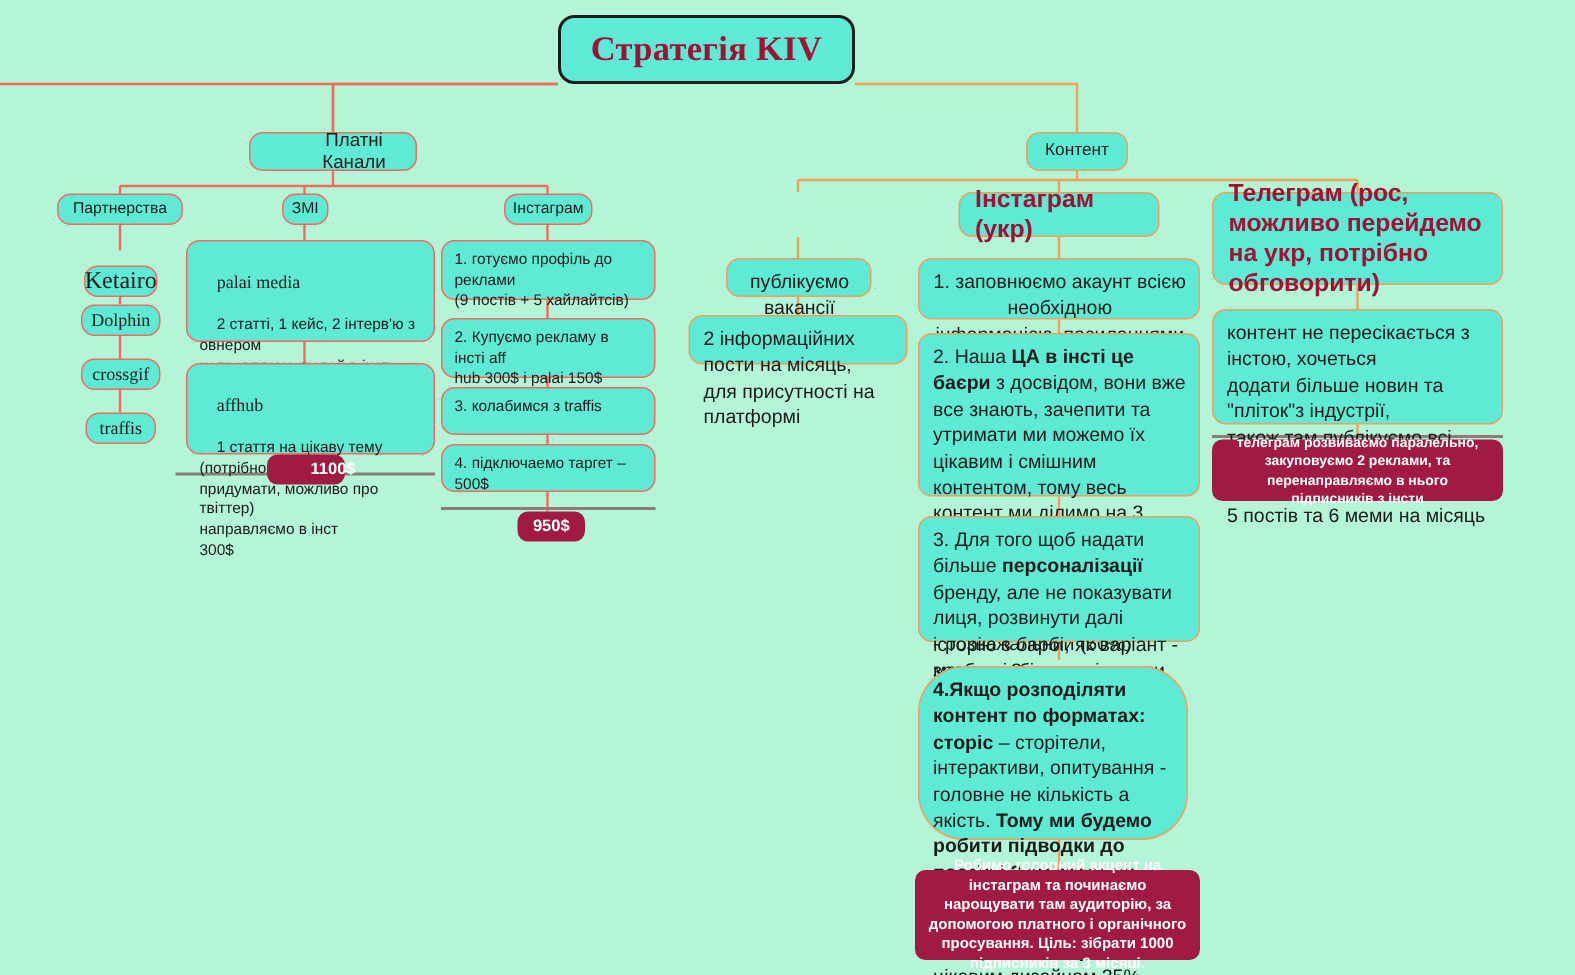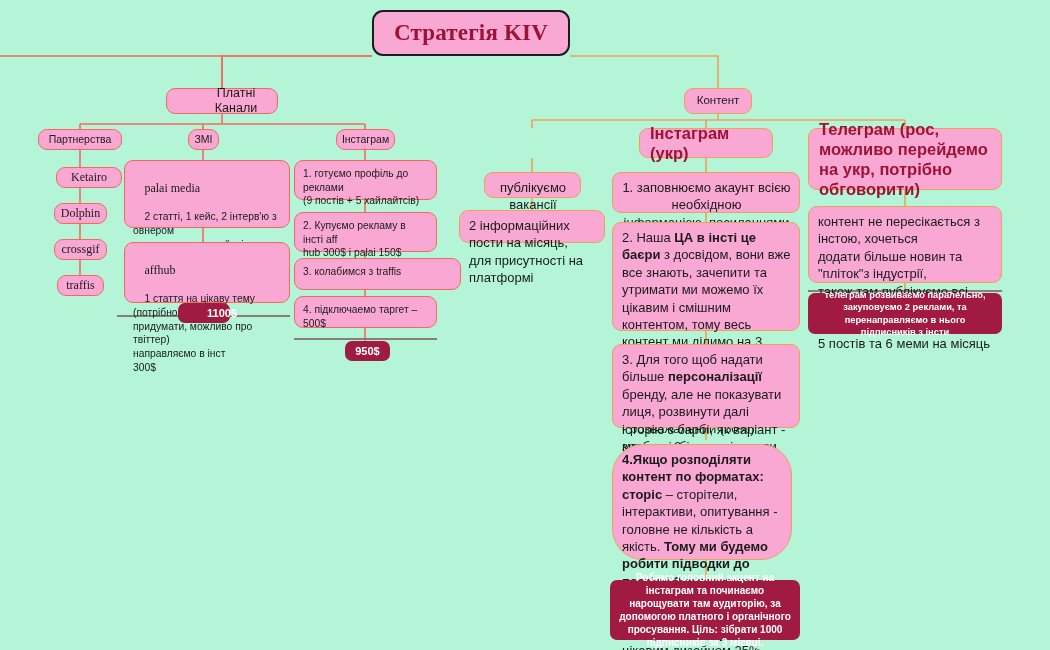--- a/index.html
+++ b/index.html
@@ -25,21 +25,21 @@
     position: absolute;
     left: 0;
     top: 0;
     width: 1050px;
     height: 650px;
     pointer-events: none;
   }
   .node {
     position: absolute;
     box-sizing: border-box;
-    background: #f9a8d4;
+    background: #5eead4;
     border-radius: 9px;
     white-space: pre-wrap;
   }
 
   
   .root {
     left: 372px;
     top: 10px;
     width: 198px;
     height: 46px;
@@ -164,21 +164,21 @@
   </svg>
 
   <div class="node root">Стратегія KIV</div>
 
   <div class="node red-box cap" style="left:166px;top:88px;width:112px;height:26px;padding-left:28px;">Платні Канали</div>
 
   <div class="node red-box cap cap-sm" style="left:38px;top:129px;width:84px;height:21px;">Партнерства</div>
   <div class="node red-box cap cap-sm" style="left:188px;top:129px;width:31px;height:21px;">ЗМІ</div>
   <div class="node red-box cap cap-sm" style="left:336px;top:129px;width:59px;height:21px;">Інстаграм</div>
 
-  <div class="node red-box cap" style="left:56px;top:167px;width:66px;height:21px;font-family:'Liberation Serif',serif;font-size:12px;">Ketairo</div>
+  <div class="node red-box cap" style="left:56px;top:177px;width:49px;height:21px;font-family:'Liberation Serif',serif;font-size:16px;">Ketairo</div>
   <div class="node red-box cap" style="left:54px;top:203px;width:53px;height:21px;font-family:'Liberation Serif',serif;font-size:12px;">Dolphin</div>
   <div class="node red-box cap" style="left:54px;top:239px;width:53px;height:21px;font-family:'Liberation Serif',serif;font-size:12px;">crossgif</div>
   <div class="node red-box cap" style="left:57px;top:275px;width:47px;height:21px;font-family:'Liberation Serif',serif;font-size:12px;">traffis</div>
 
   <div class="node red-box body-box" style="left:124px;top:160px;width:166px;height:68px;">
     <span class="serif-head">palai media</span><br>
     <span>2 статті, 1 кейс, 2 інтерв'ю з овнером
 направляємо людей в інст
 + анонси в всіх соцмережах
 800$</span>
@@ -189,21 +189,21 @@
 придумати, можливо про твіттер)
 направляємо в інст
 300$</span>
   </div>
   <div class="pill pill-sm" style="left:178px;top:303px;width:51px;height:20px;padding-left:44px;">1100$</div>
 
   <div class="node red-box body-box" style="left:294px;top:160px;width:143px;height:40px;">1. готуємо профіль до реклами
 (9 постів + 5 хайлайтсів)</div>
   <div class="node red-box body-box" style="left:294px;top:212px;width:143px;height:40px;">2. Купуємо рекламу в інсті aff
 hub 300$ і palai 150$</div>
-  <div class="node red-box body-box" style="left:294px;top:258px;width:167px;height:32px;">3. колабимся з traffis</div>
+  <div class="node red-box body-box" style="left:294px;top:258px;width:143px;height:32px;">3. колабимся з traffis</div>
   <div class="node red-box body-box" style="left:294px;top:296px;width:143px;height:32px;">4. підключаемо таргет – 500$</div>
   <div class="pill pill-sm" style="left:345px;top:341px;width:45px;height:20px;">950$</div>
 
   <div class="node or-box cap" style="left:684px;top:88px;width:68px;height:26px;font-size:11.5px;">Контент</div>
 
   <div class="node or-box or-head center" style="left:639px;top:128px;width:134px;height:30px;">Інстаграм (укр)</div>
   <div class="node or-box or-head" style="left:808px;top:128px;width:194px;height:62px;">Телеграм (рос, можливо перейдемо на укр, потрібно обговорити)</div>
 
   <div class="node or-box or-body center" style="left:484px;top:172px;width:97px;height:26px;">публікуємо вакансії</div>
   <div class="node or-box or-body" style="left:459px;top:210px;width:146px;height:33px;">2 інформаційних пости на місяць,

